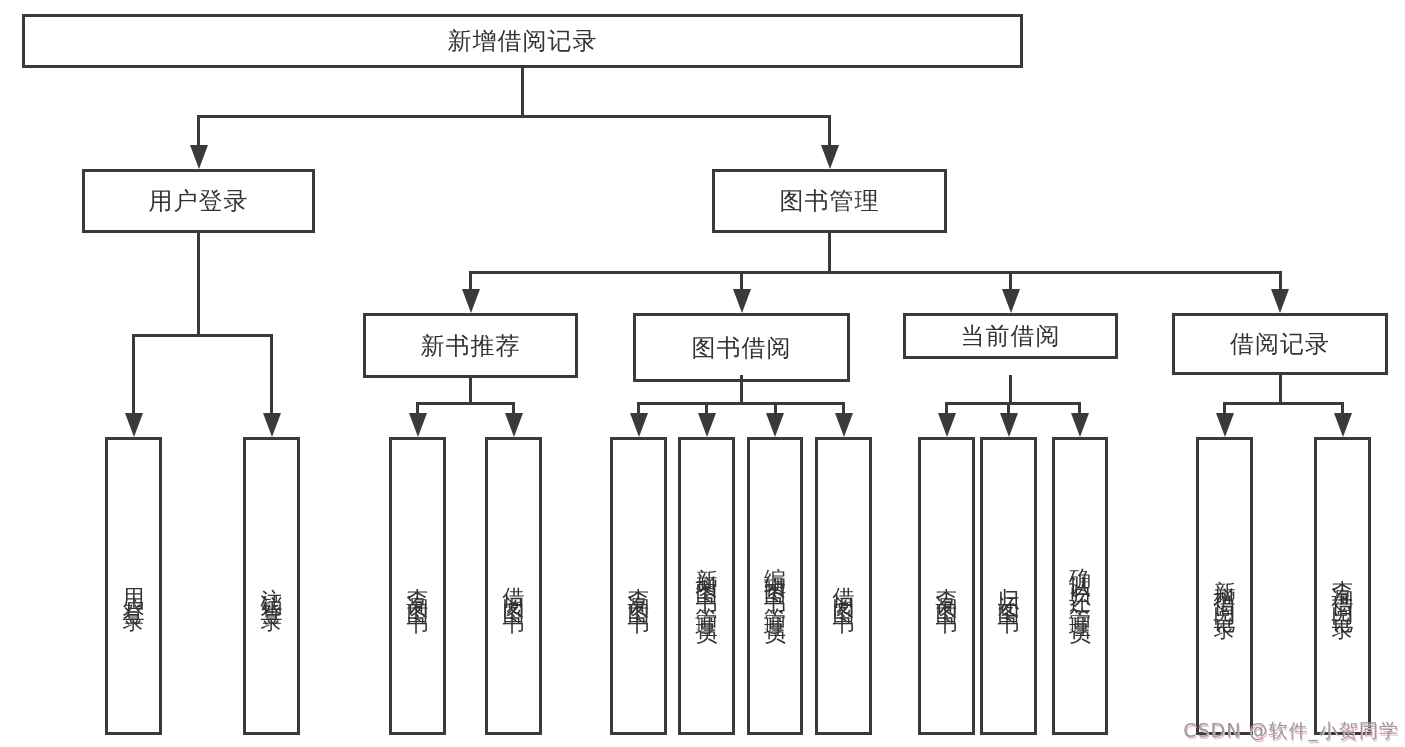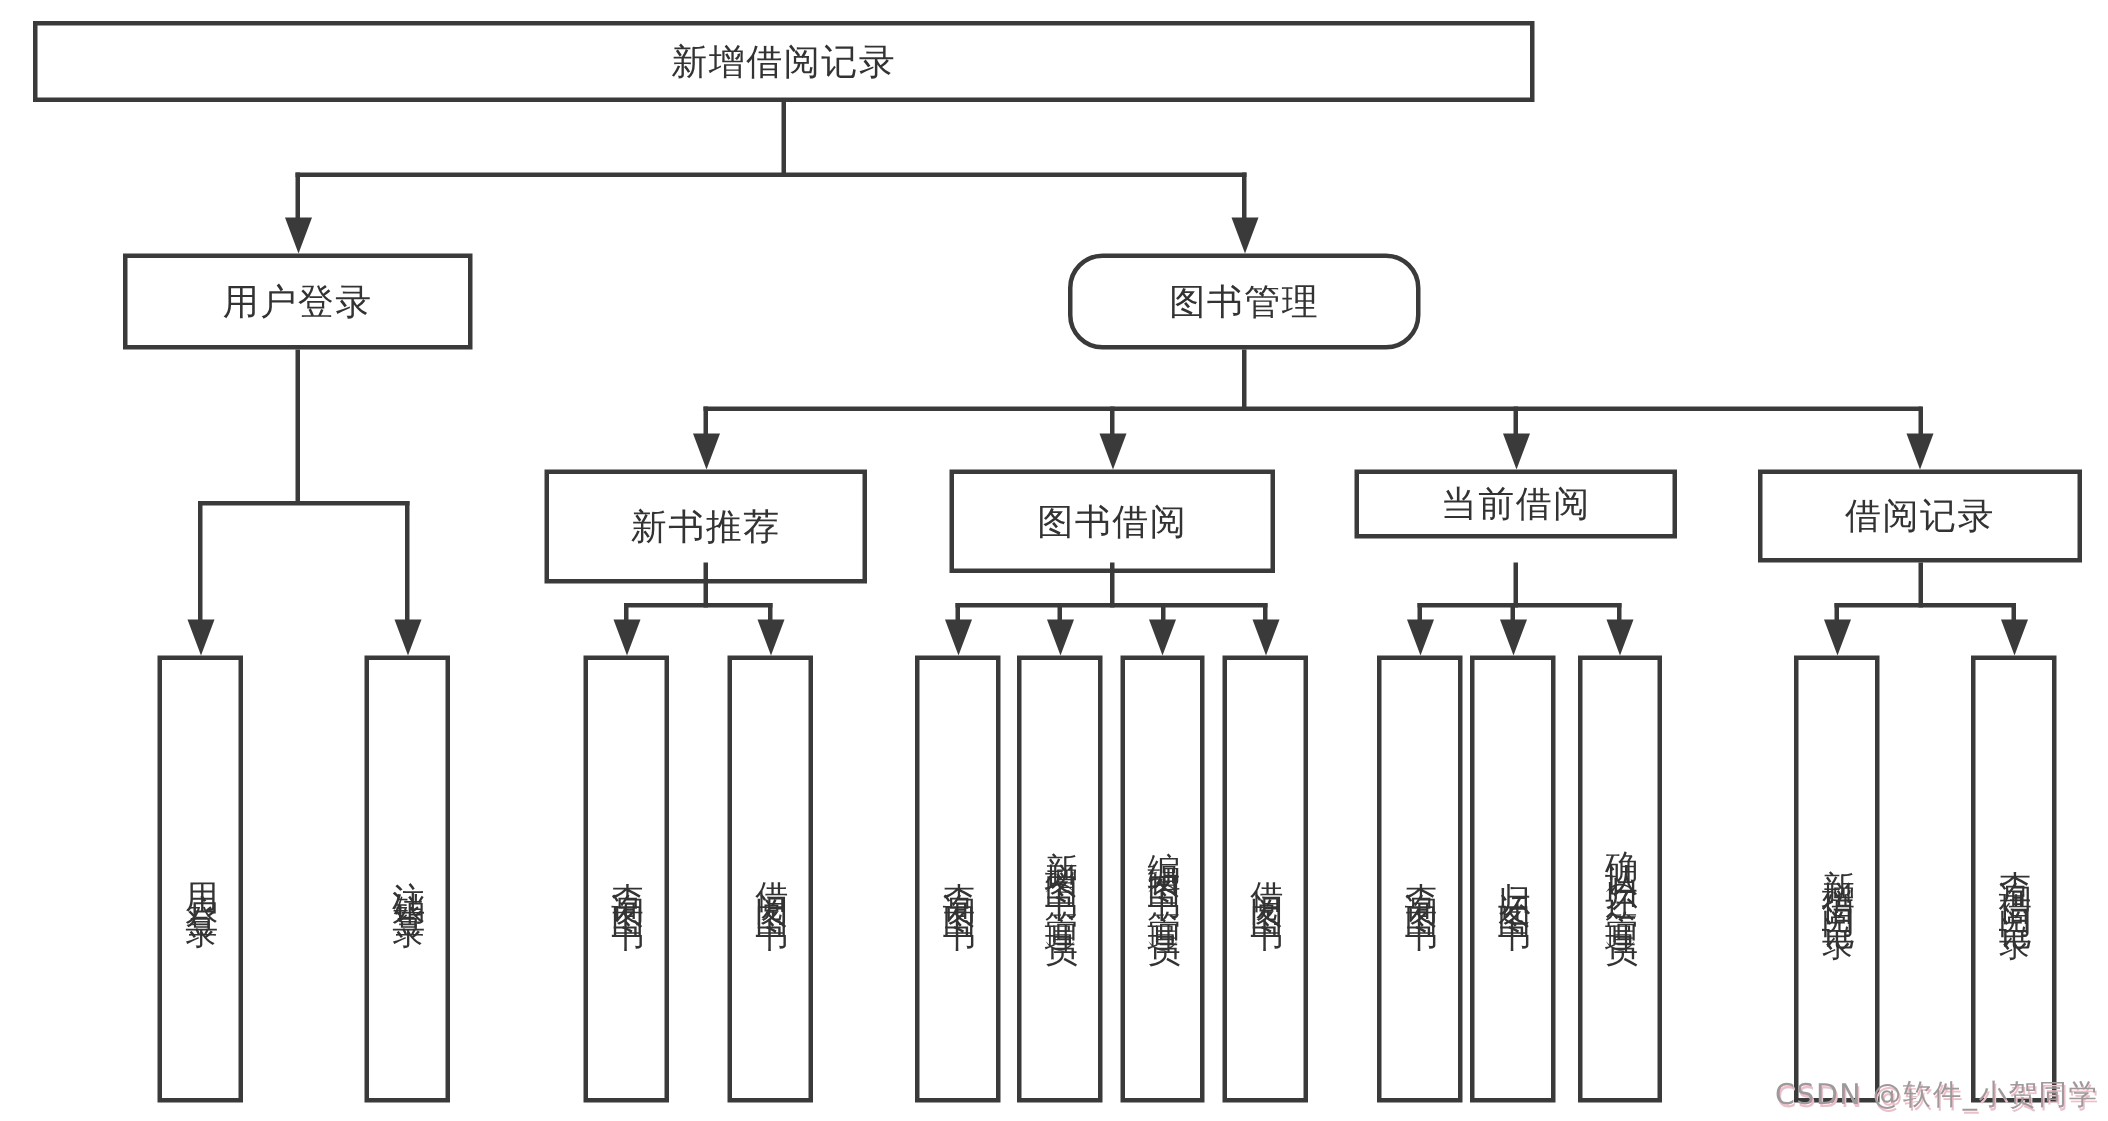--- a/index.html
+++ b/index.html
@@ -43,25 +43,25 @@
 
 <div class="canvas">
 
   <div class="node" style="left:22px;top:14px;width:1001px;height:54px;">
     <span class="lbl">新增借阅记录</span>
   </div>
 
   <div class="node" style="left:82px;top:169px;width:233px;height:64px;">
     <span class="lbl">用户登录</span>
   </div>
-  <div class="node" style="left:712px;top:169px;width:235px;height:64px;border-radius:23px;">
+  <div class="node" style="left:712px;top:169px;width:235px;height:64px;">
     <span class="lbl">图书管理</span>
   </div>
 
-  <div class="node" style="left:363px;top:313px;width:215px;height:76px;justify-content:center;">
+  <div class="node" style="left:363px;top:313px;width:215px;height:65px;justify-content:center;">
     <span class="lbl">新书推荐</span>
   </div>
   <div class="node" style="left:633px;top:313px;width:217px;height:69px;">
     <span class="lbl">图书借阅</span>
   </div>
   <div class="node" style="left:903px;top:313px;width:215px;height:46px;">
     <span class="lbl">当前借阅</span>
   </div>
   <div class="node" style="left:1172px;top:313px;width:216px;height:62px;">
     <span class="lbl">借阅记录</span>

